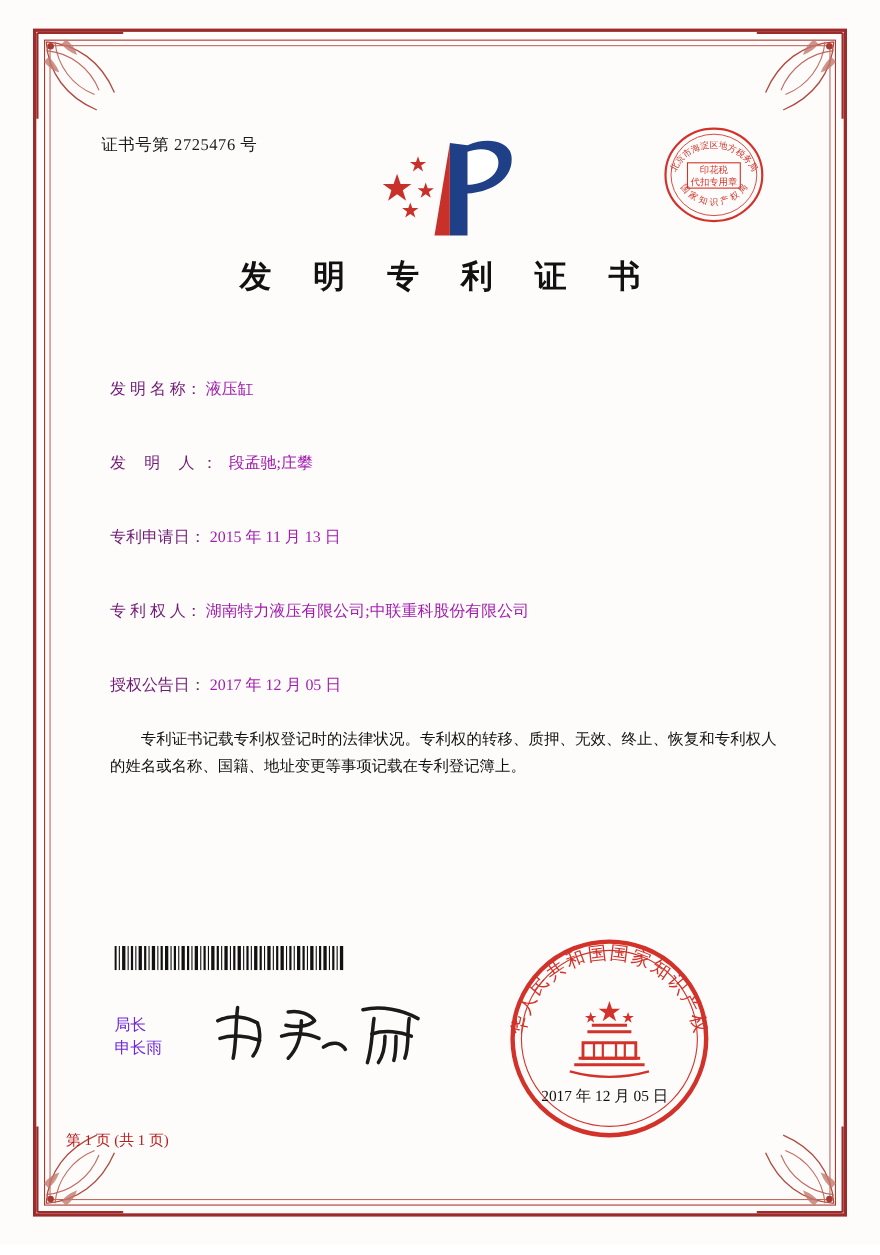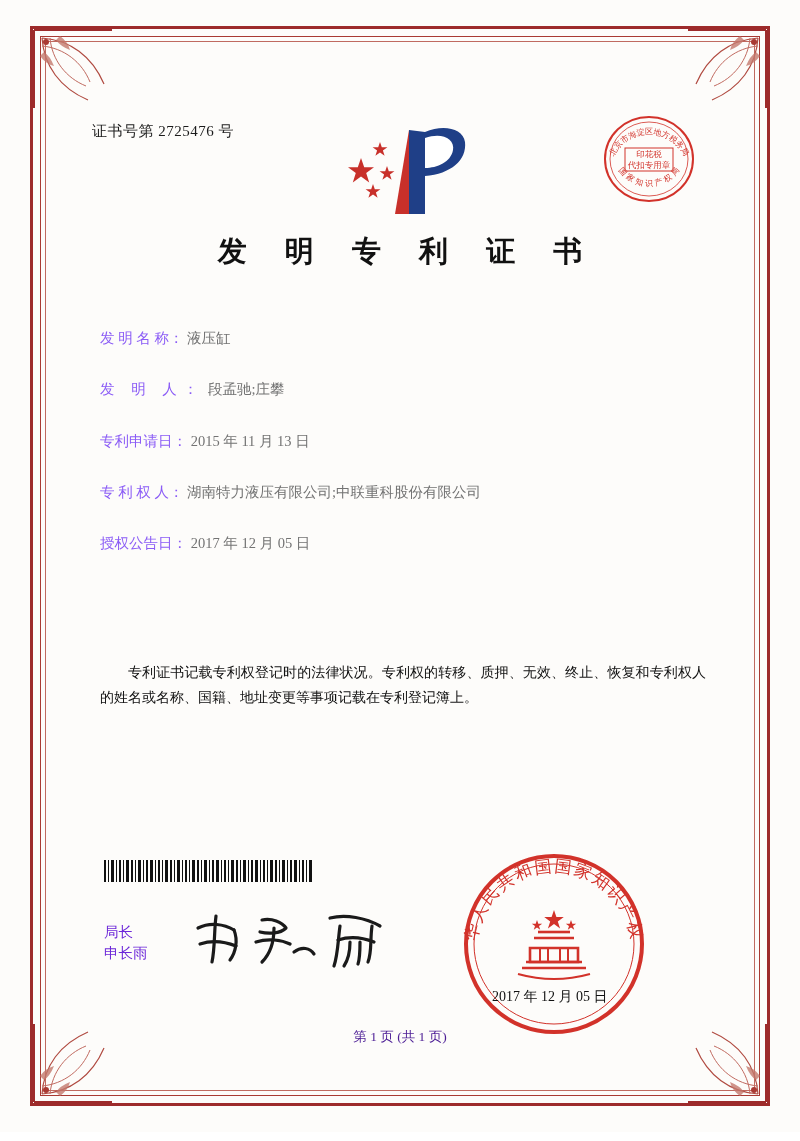--- a/index.html
+++ b/index.html
@@ -107,27 +107,28 @@
   }
   .field-row {
     font-size: 14.5px;
     color: #111;
     margin-bottom: 31px;
     line-height: 1.4;
     white-space: nowrap;
   }
   .field-label {
     display: inline-block;
-    color: #8b5cf6;
+    color: #701a75;
+    margin-top: 16px;
   }
   .field-label.spaced {
     letter-spacing: 6.5px;
   }
   .field-value {
-    color: #737373;
+    color: #a21caf;
   }
 
   .body-text {
     position: absolute;
     left: 40px;
     right: 34px;
     top: 600px;
     font-size: 14px;
     line-height: 25px;
     color: #111;
@@ -186,23 +187,23 @@
     top: 48px;
     width: 102px;
     height: 102px;
   }
 
   .page-footer {
     position: absolute;
     left: 0;
     right: 0;
     bottom: 26px;
-    text-align: center;
+    text-align: left;
     font-size: 13.5px;
-    color: #4c1d95;
+    color: #b91c1c;
   }
 </style>
 </head>
 <body>
 
 <div class="page">
 
   <div class="frame-outer"></div>
   <div class="frame-inner"></div>
   <div class="frame-thin"></div>

